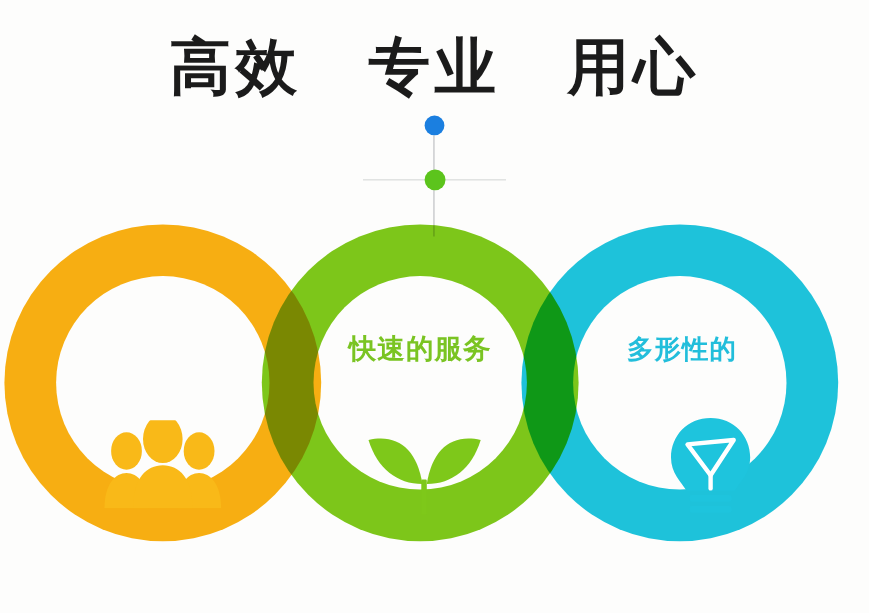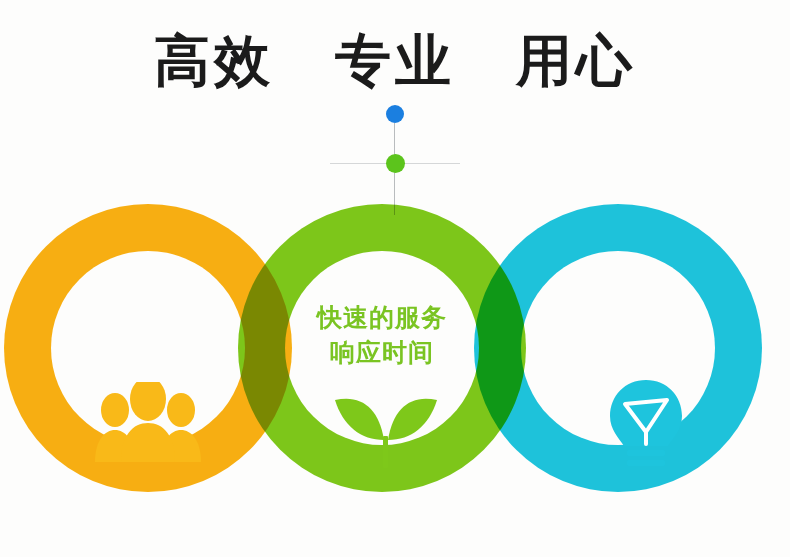--- a/index.html
+++ b/index.html
@@ -179,33 +179,33 @@
         <ellipse cx="88" cy="28" rx="14" ry="17"></ellipse>
         <path d="M68 80 C68 58 78 48 88 48 C98 48 108 58 108 80 Z"></path>
         <ellipse cx="55" cy="17" rx="18" ry="22"></ellipse>
         <path d="M28 80 C28 53 40 41 55 41 C70 41 82 53 82 80 Z"></path>
       </g>
     </svg>
   </div>
 
   <div class="card" id="card-2">
     <div class="line" style="color:#7ac422">快速的服务</div>
-    <div class="line" style="color:#7ac422">响应时间</div>
   </div>
   <div class="iconwrap" id="icon-2">
     <svg viewBox="0 0 118 90" width="118" height="90">
       <g fill="#7ec81a">
         <path d="M57 62 C34 62 16 48 8 22 C34 16 52 30 57 62 Z"></path>
         <path d="M61 62 C84 62 102 48 110 22 C84 16 66 30 61 62 Z"></path>
         <rect x="56" y="58" width="5" height="32" rx="1"></rect>
       </g>
     </svg>
   </div>
 
   <div class="card" id="card-3">
+    <div class="line" style="color:#22bedb">多形性的</div>
   </div>
   <div class="iconwrap" id="icon-3">
     <svg viewBox="0 0 96 92" width="96" height="92">
       <g fill="#1ec4dd">
         <path d="M48 2 C27 2 12 18 12 38 C12 52 21 60 26 68 L70 68 C75 60 84 52 84 38 C84 18 69 2 48 2 Z"></path>
         <rect x="29" y="72" width="38" height="6" rx="2"></rect>
         <rect x="29" y="82" width="38" height="6" rx="2"></rect>
       </g>
       <g fill="none" stroke="#ffffff" stroke-width="4" stroke-linejoin="round" stroke-linecap="round">
         <path d="M27 26 L69 22 L48 54 Z"></path>

